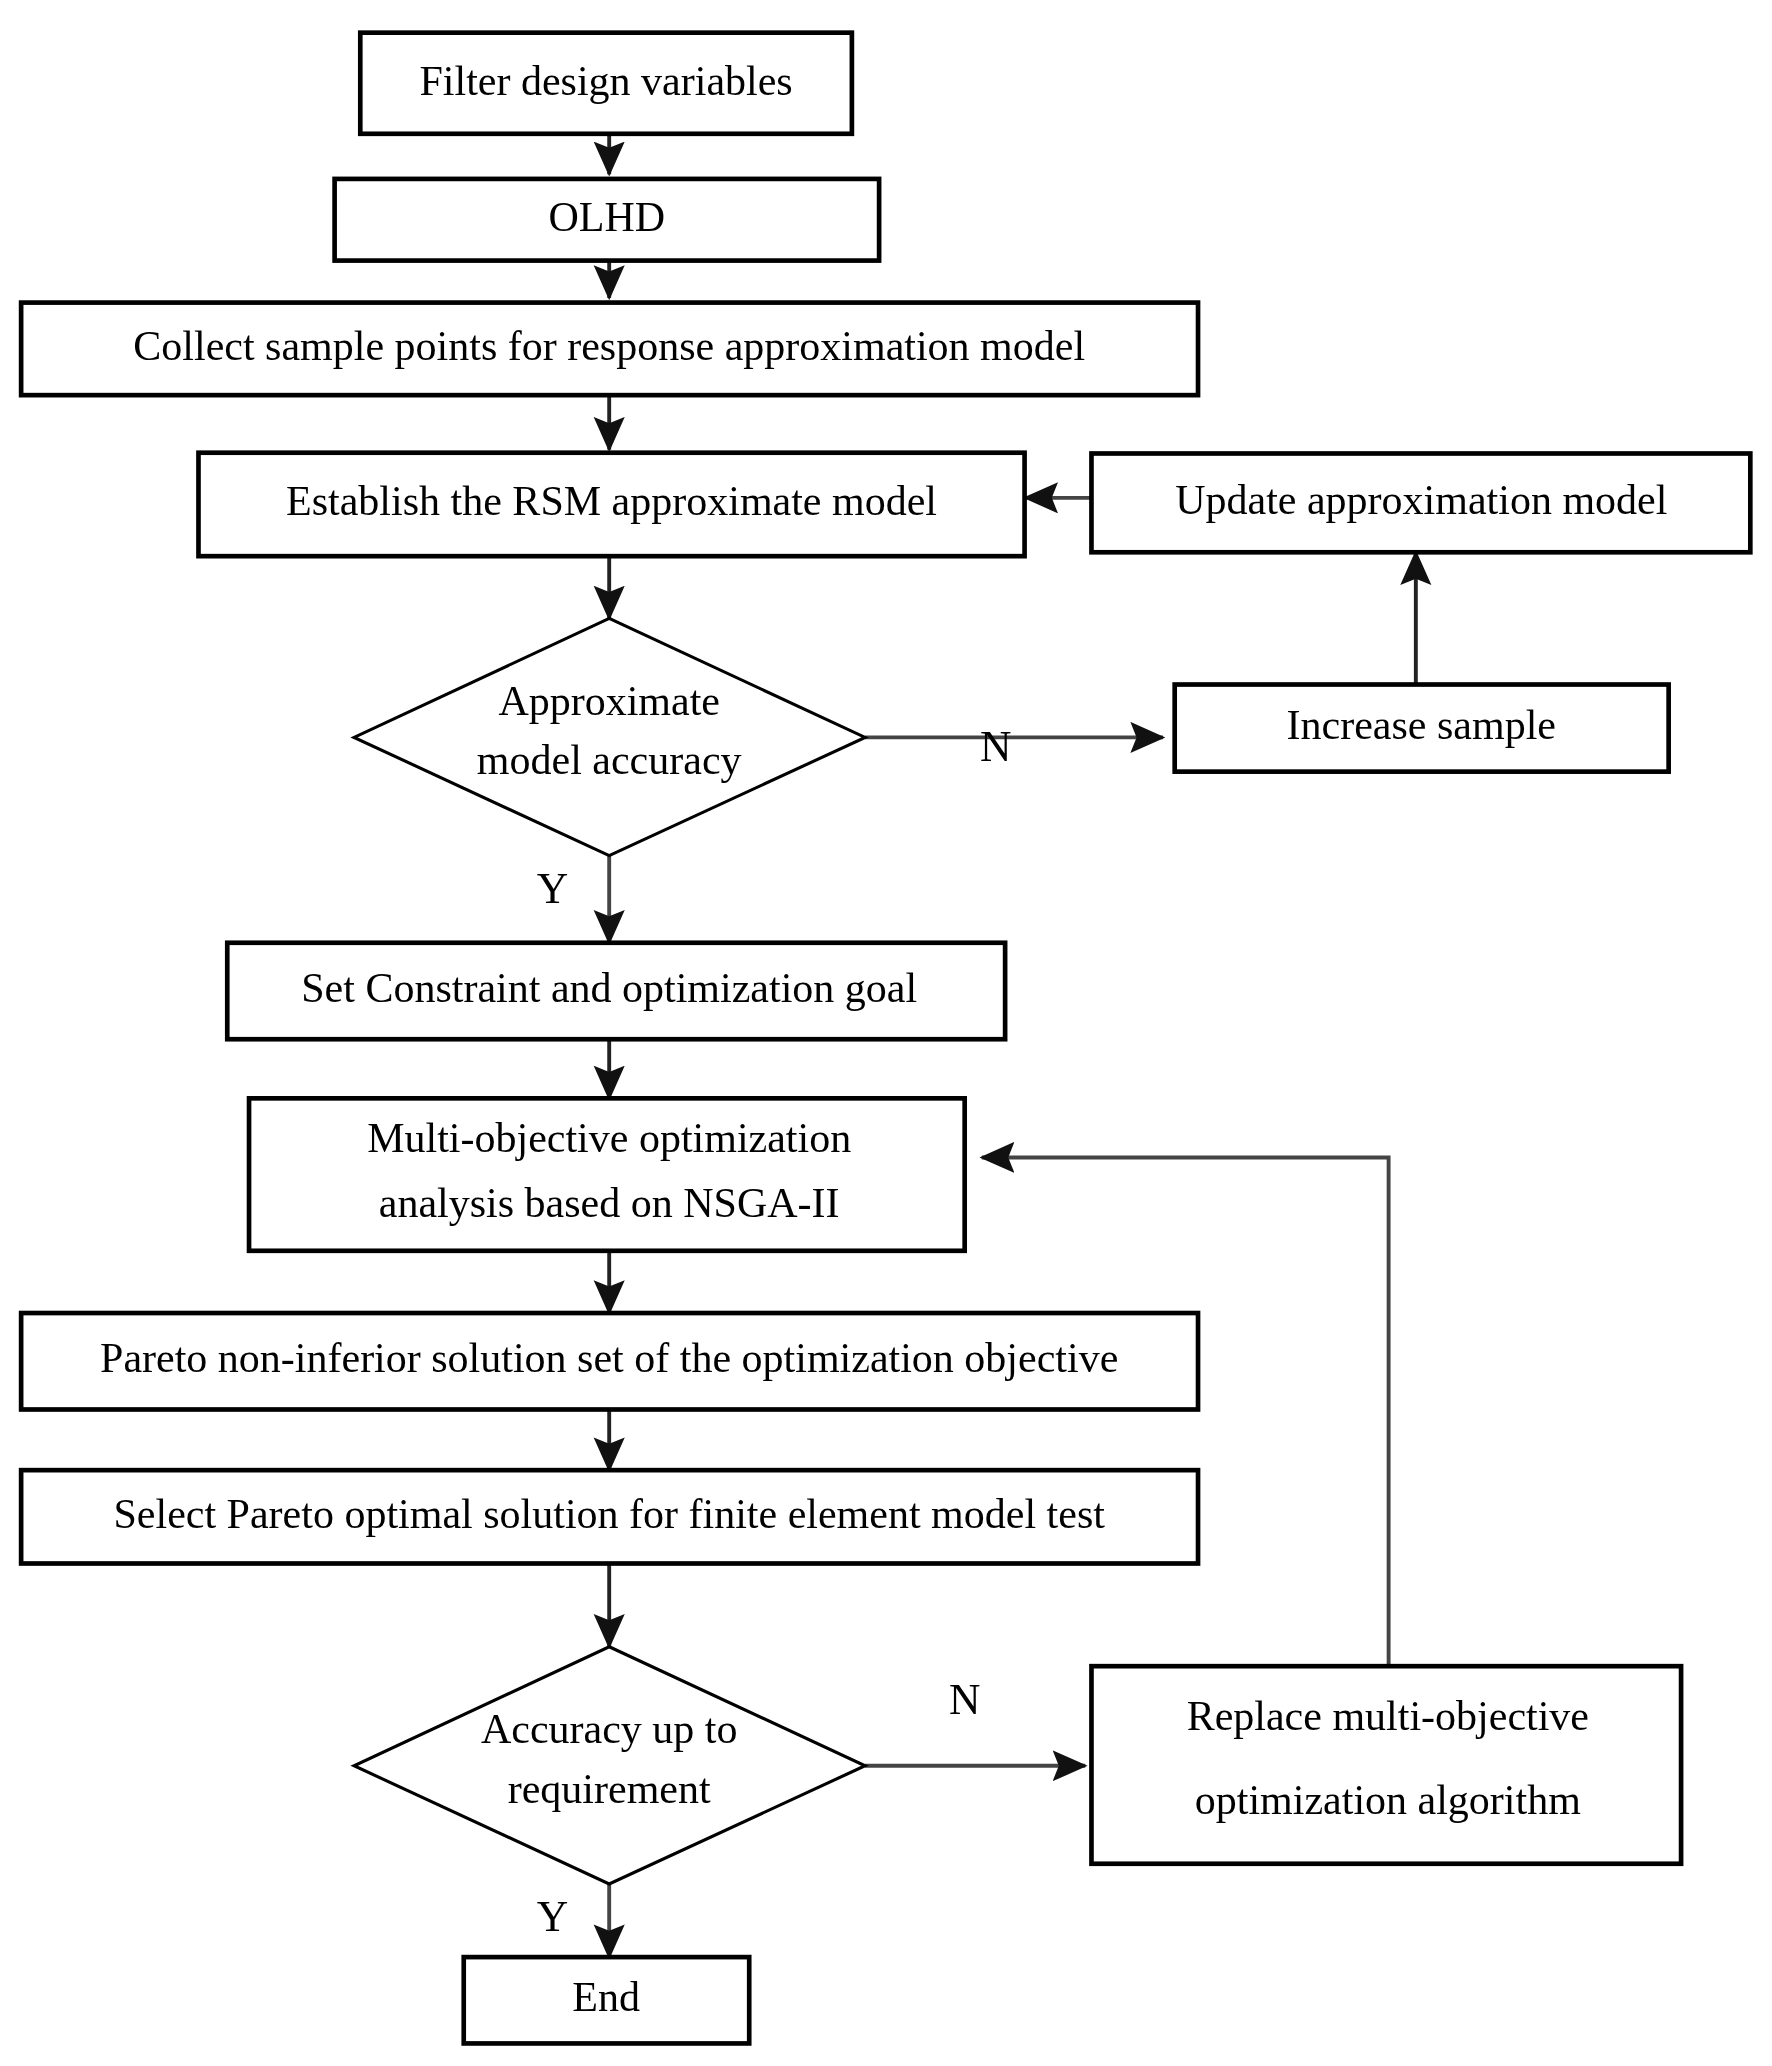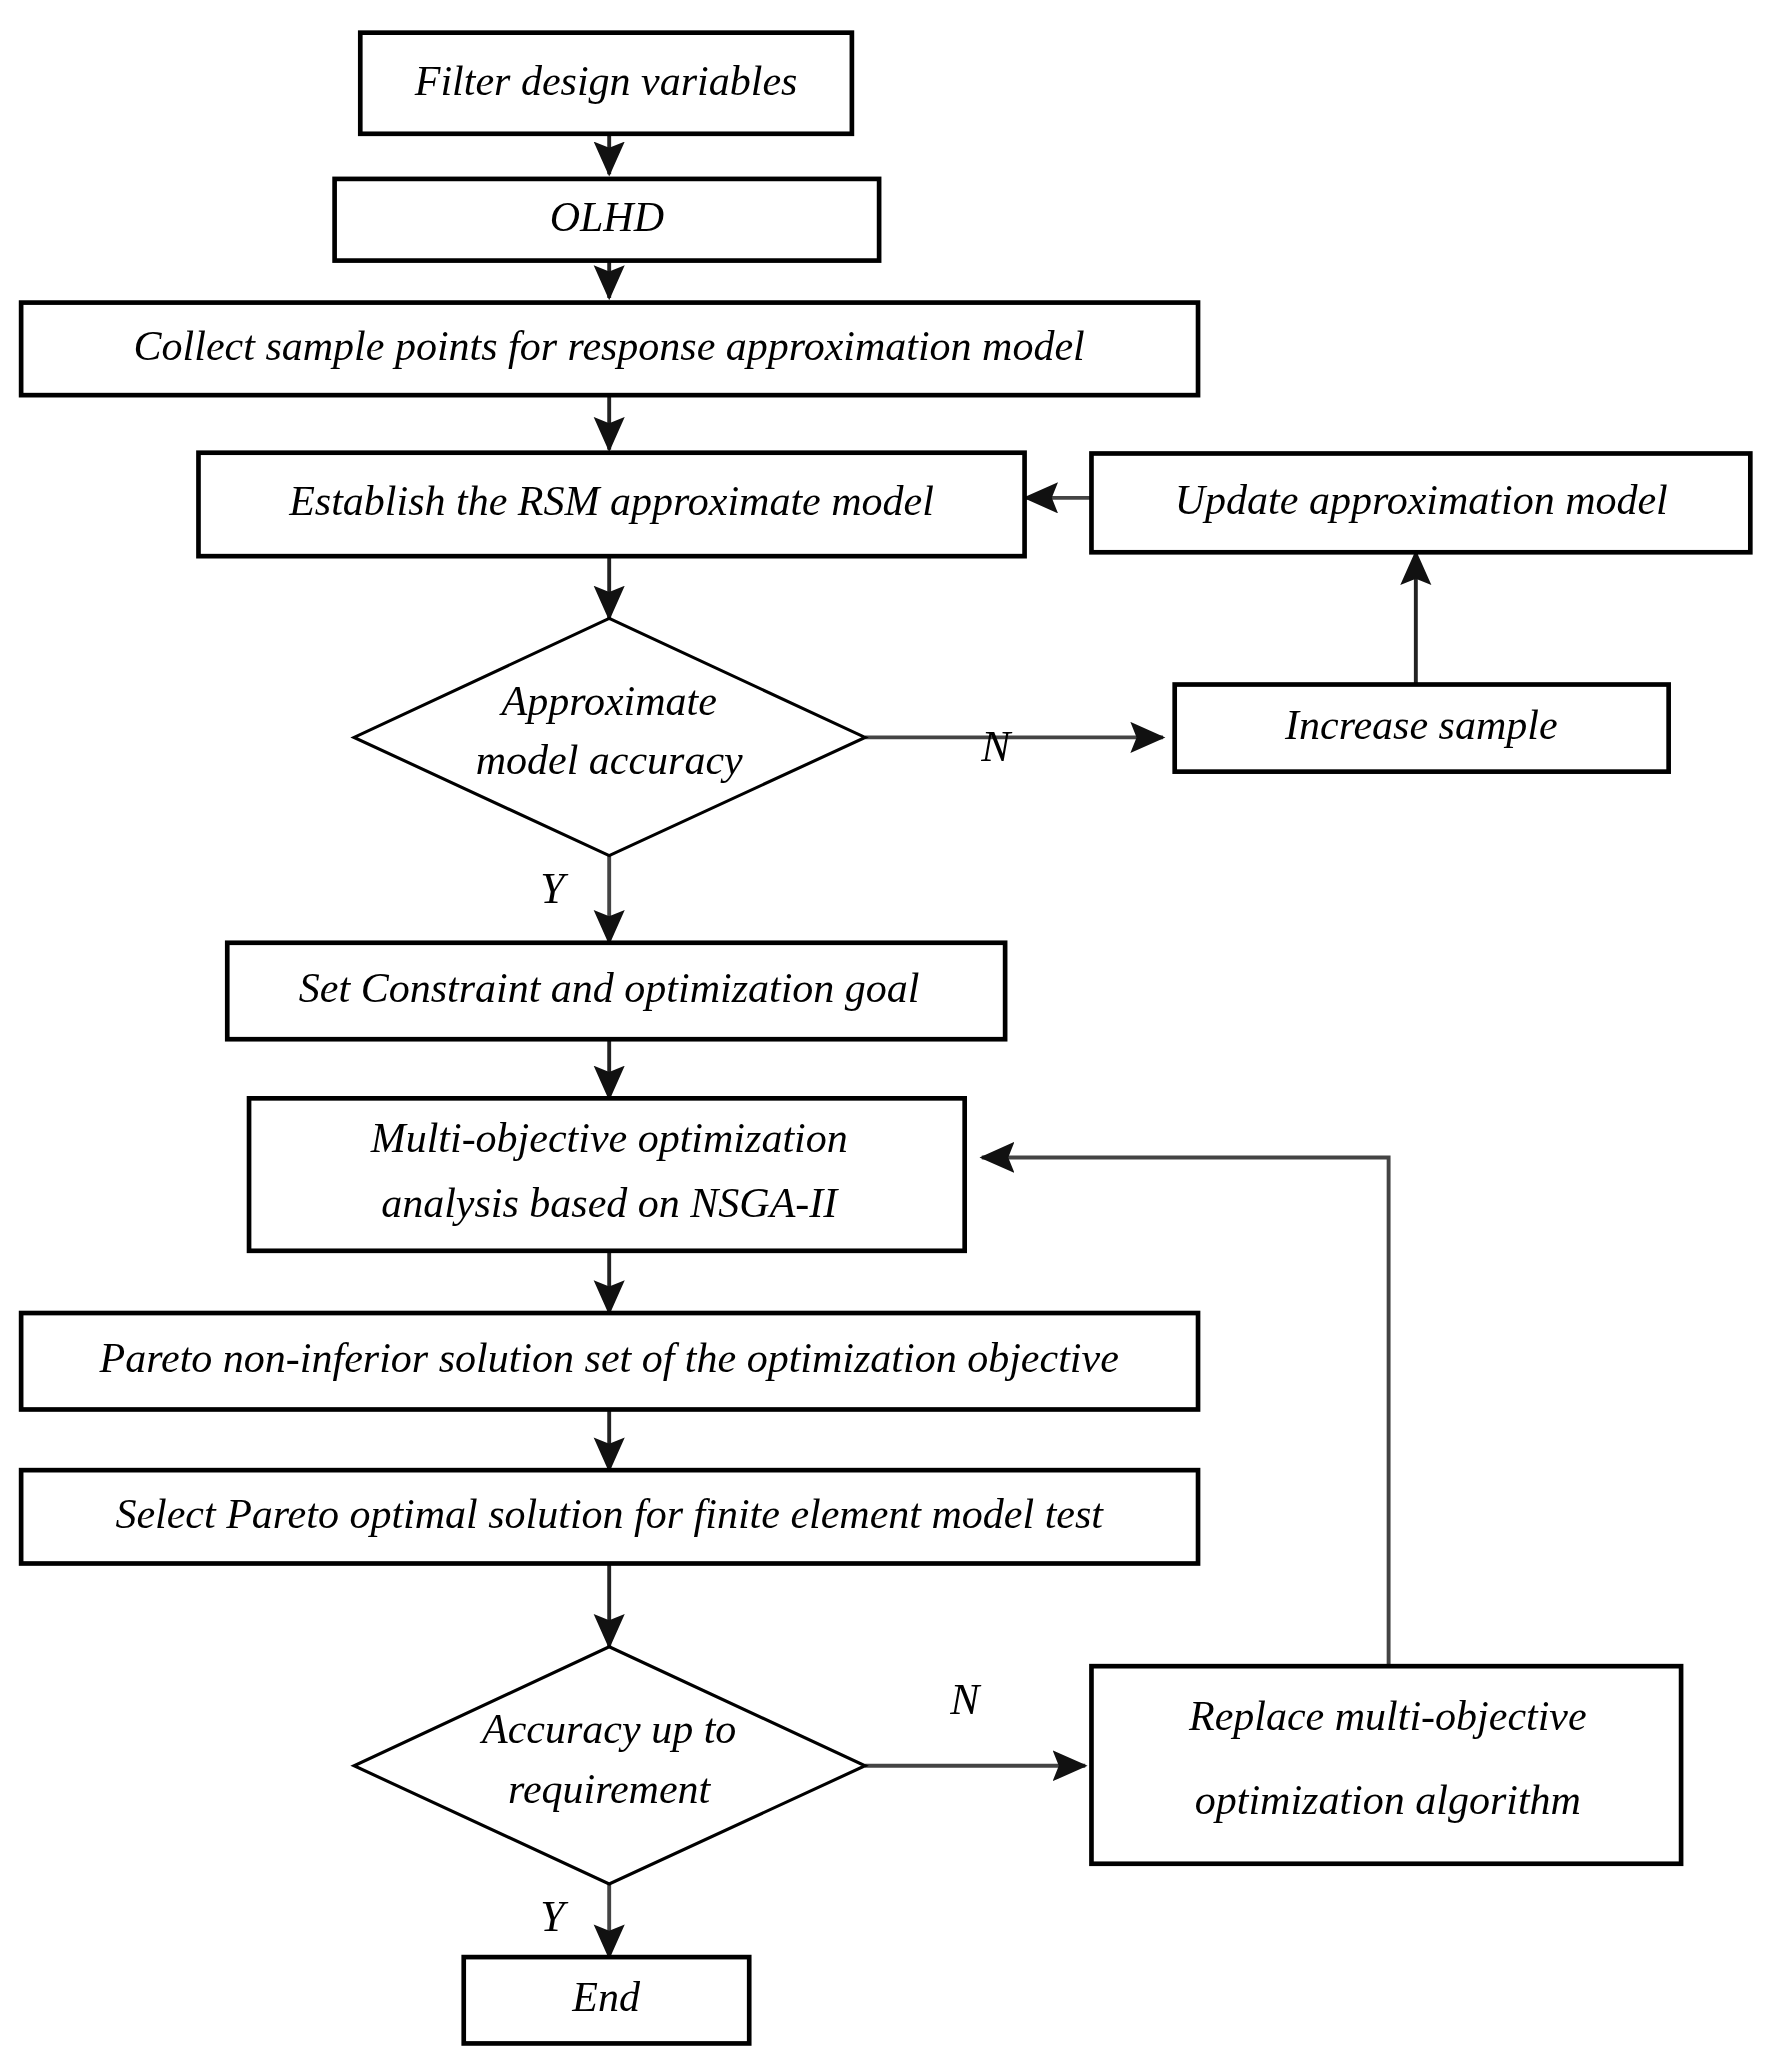--- a/index.html
+++ b/index.html
@@ -9,21 +9,20 @@
   }
   body {
     font-family: "Liberation Serif", "DejaVu Serif", serif;
   }
   #flow-wrap {
     position: relative;
     width: 1773px;
     height: 2066px;
     background: #ffffff;
     overflow: hidden;
-    font-style: italic;
   }
   svg#flow-svg {
     position: absolute;
     left: 0;
     top: 0;
     width: 1773px;
     height: 2066px;
     display: block;
   }
   .node-rect {

